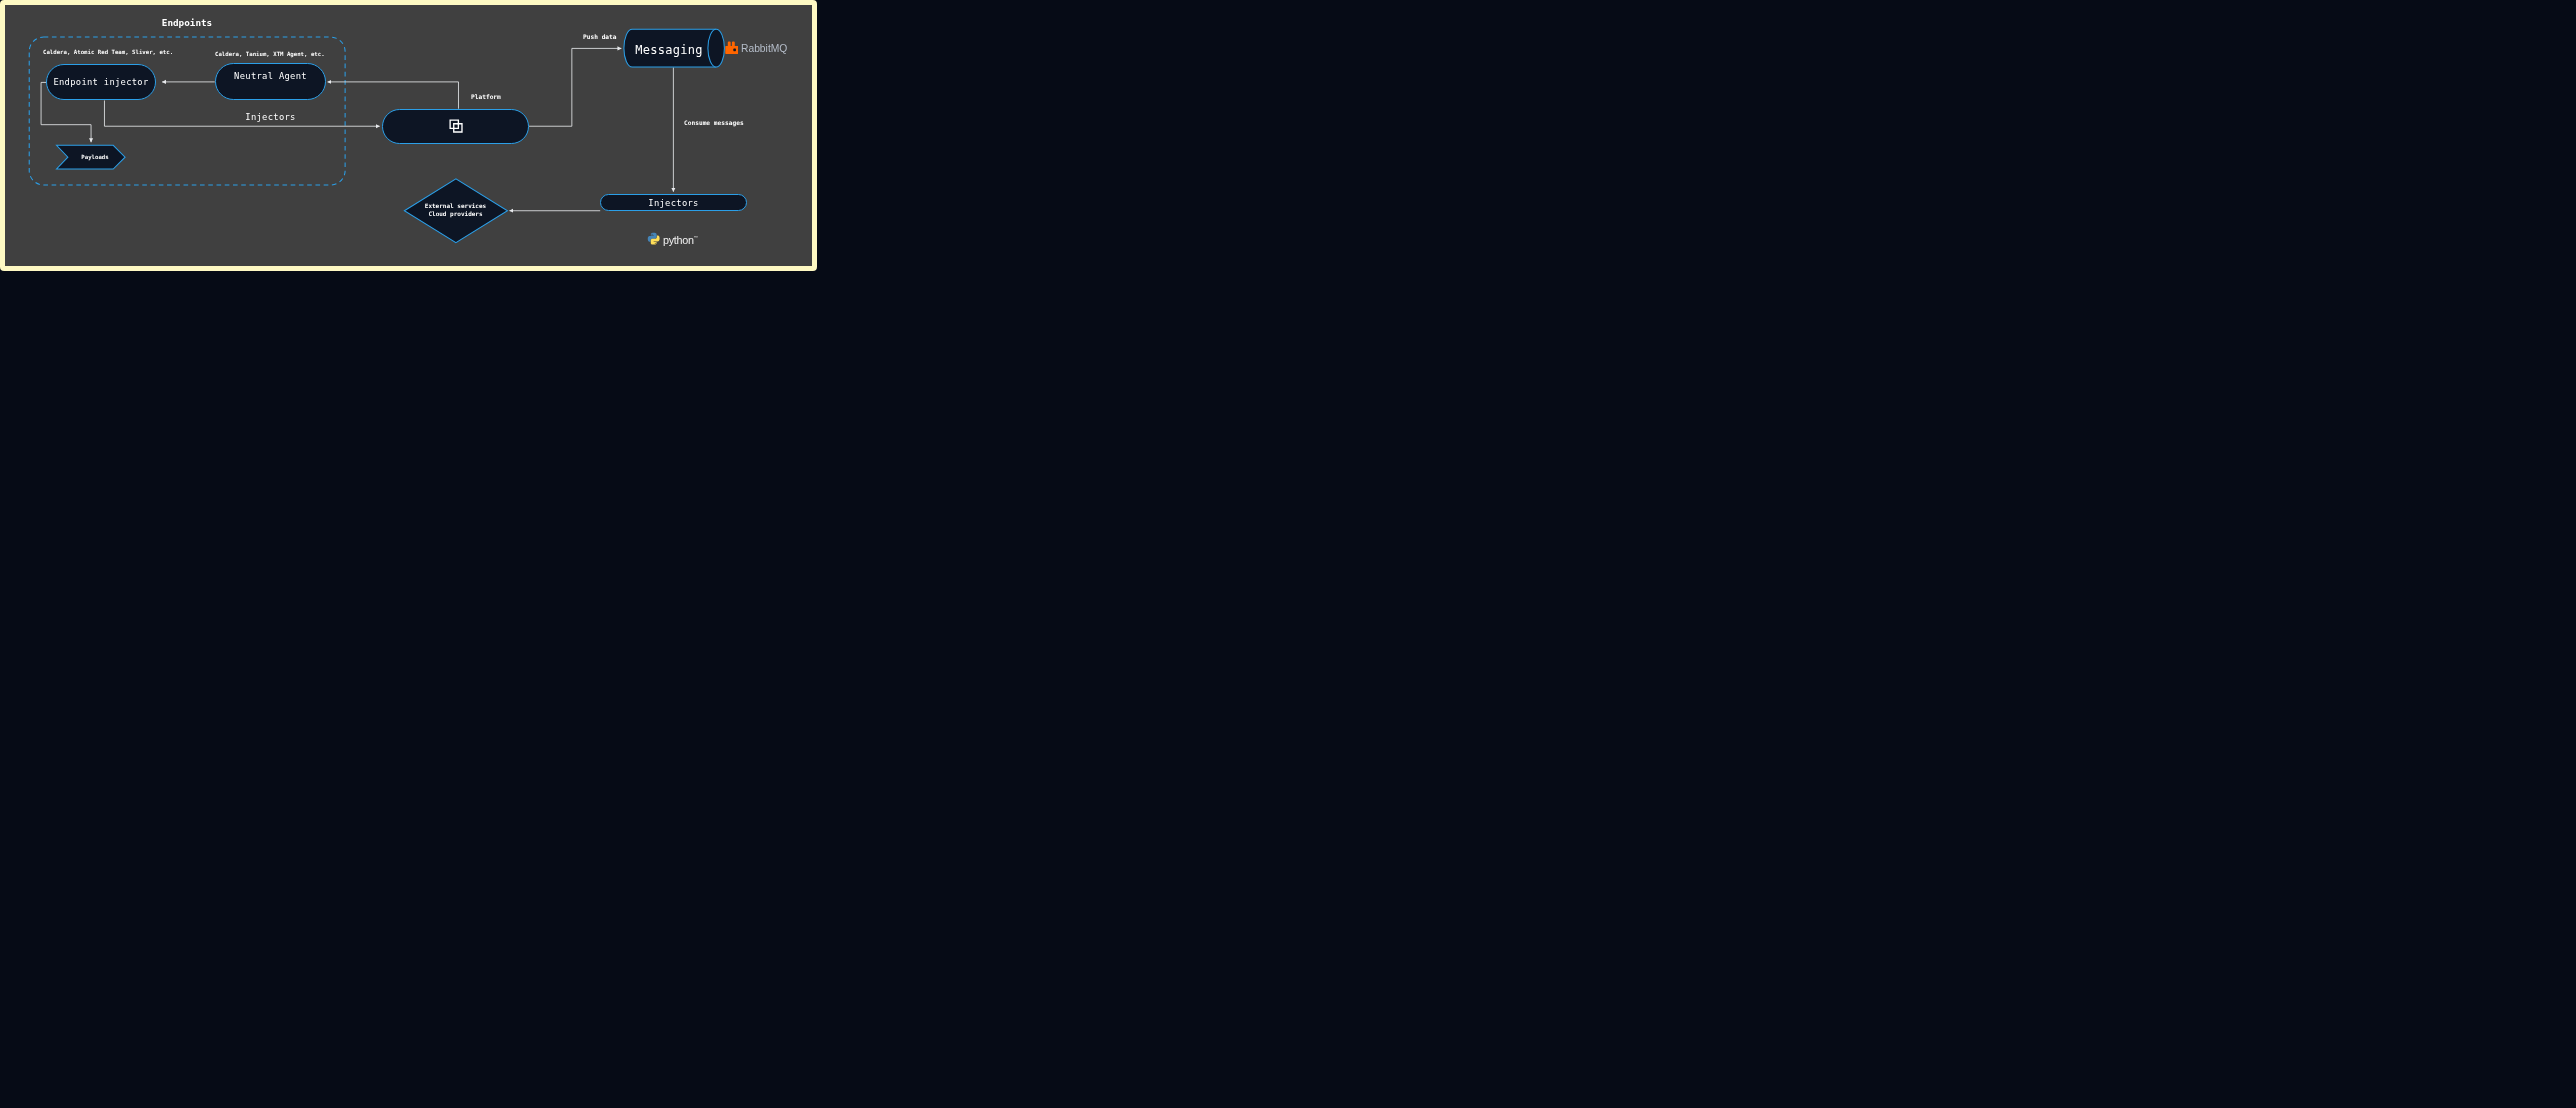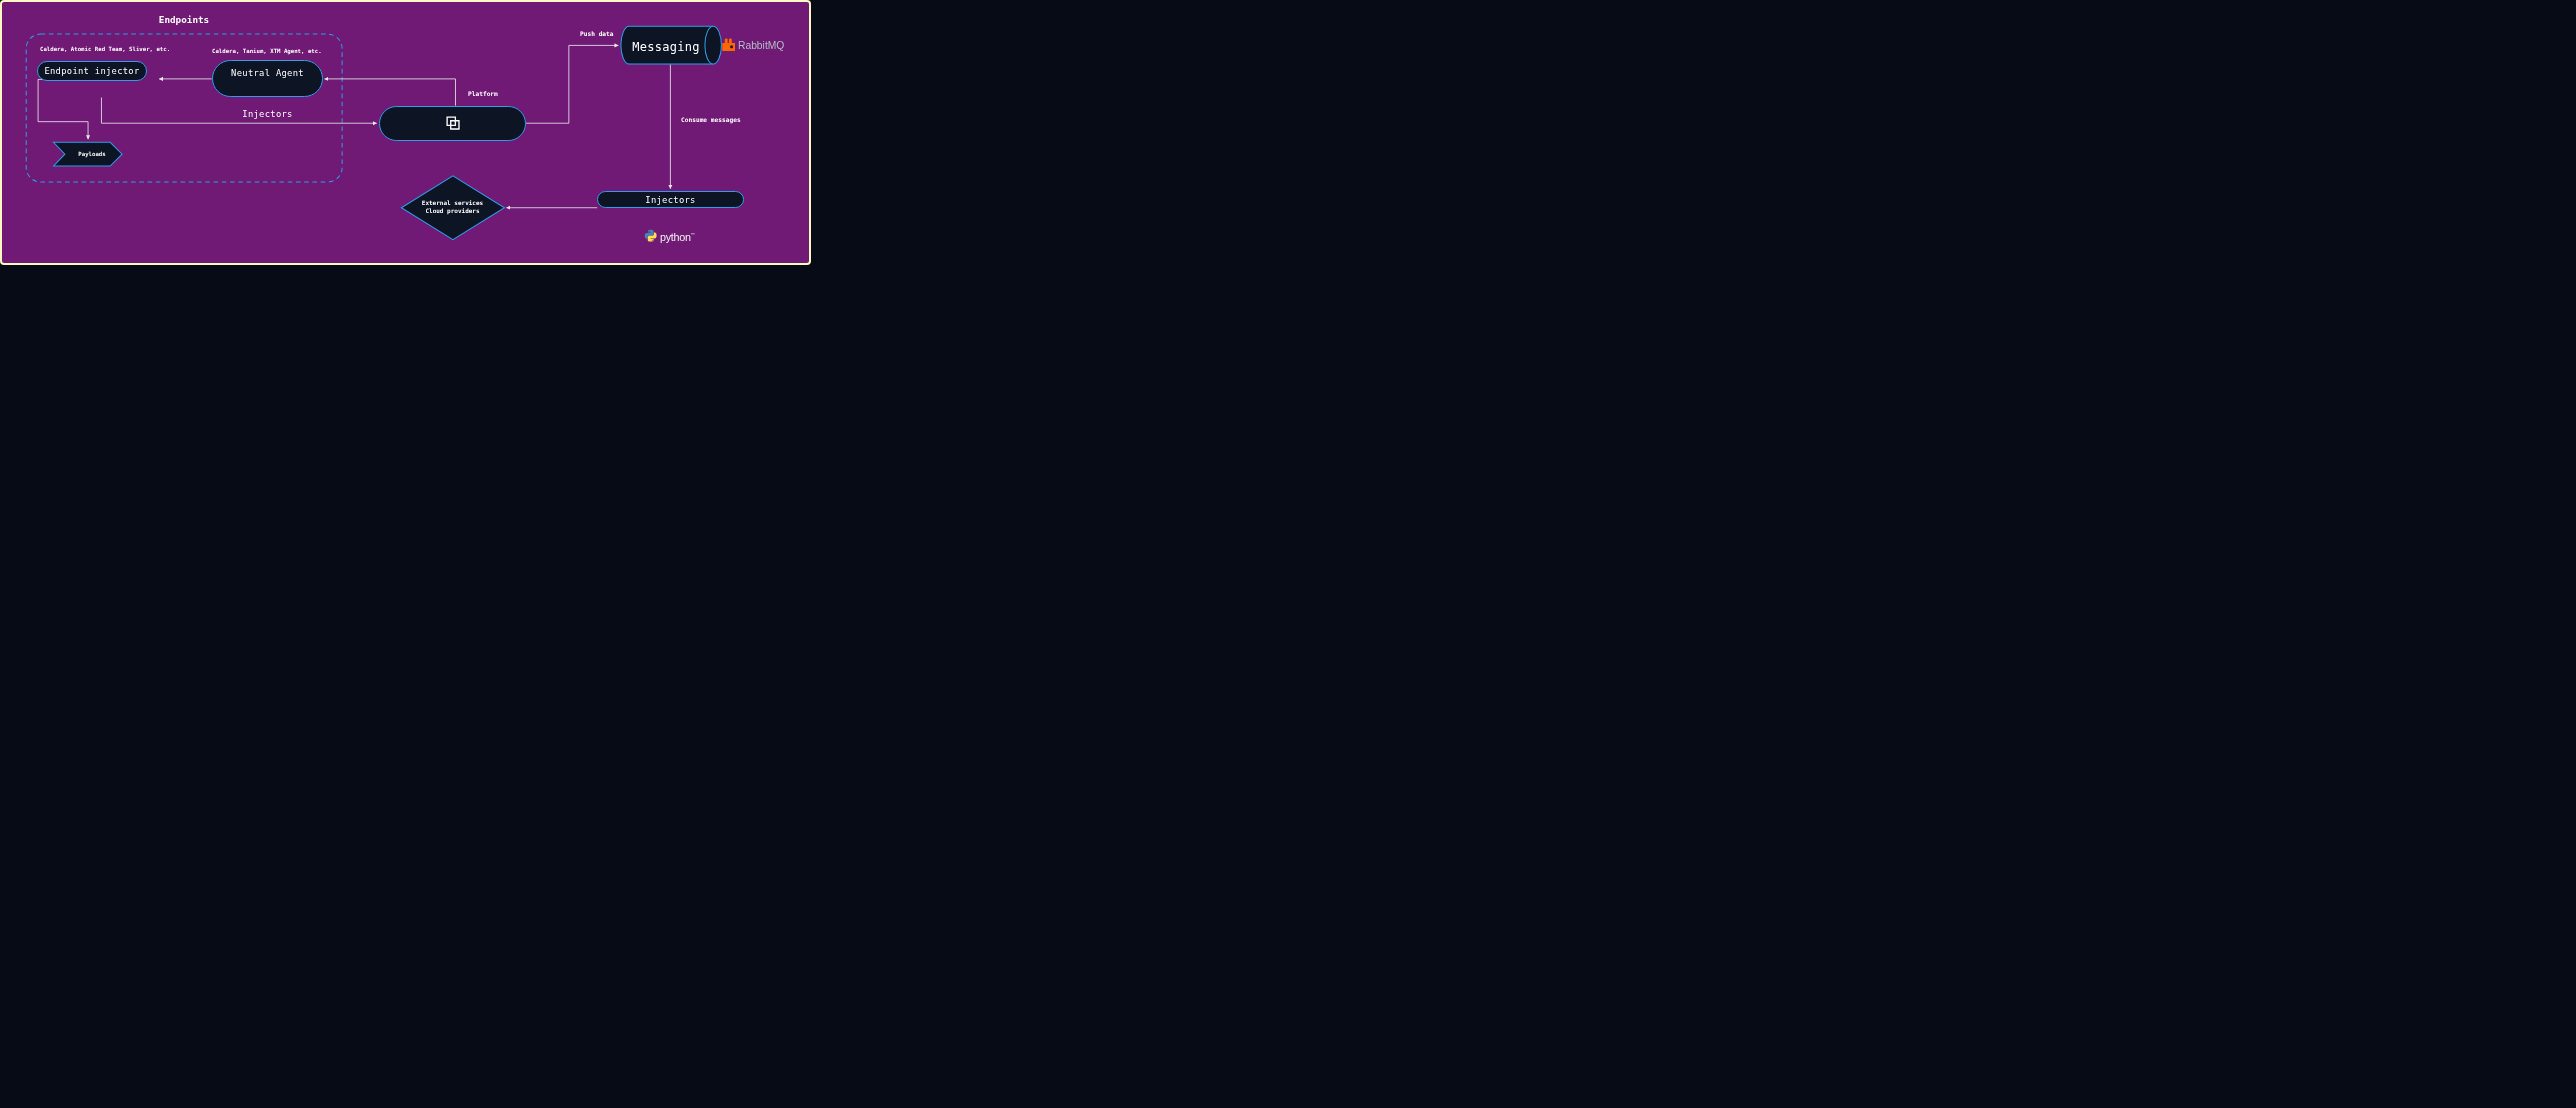--- a/index.html
+++ b/index.html
@@ -1,18 +1,18 @@
 <!DOCTYPE html>
 <html style="font-size:8.2px"><head>
 <meta charset="utf-8">
 <style>
   html, body { margin:0; padding:0; background:#060b16; }
   .canvas {
     position:relative; width:807px; height:261px;
-    background:#701a75; border:2px solid #fef9c3; border-radius:4.1px;
+    background:#404040; border:5px solid #fef9c3; border-radius:4.1px;
     overflow:hidden;
     font-family:"DejaVu Sans Mono", monospace; color:#ffffff;
   }
   .wires { position:absolute; left:0; top:0; }
   .node {
     position:absolute; box-sizing:border-box;
     border:1px solid #2b9fe8; background:#0d1524;
     display:flex; flex-direction:column; align-items:center; justify-content:center;
     color:#fff; font-size:8.8px; font-weight:500; letter-spacing:0.3px;
     text-align:center;
@@ -58,21 +58,21 @@
     <g>
       <path d="M1380 47 L1217 47 A16 36.5 0 0 0 1217 120 L1380 120" fill="#0d1524" stroke="#2b9fe8" stroke-width="2"></path>
       <ellipse cx="1380" cy="83.5" rx="16" ry="36.5" fill="#0d1524" stroke="#2b9fe8" stroke-width="2"></ellipse>
     </g>
   </svg>
 
   <div class="group-title">Endpoints</div>
   <div class="note" style="left:38px; top:44px;">Caldera, Atomic Red Team, Sliver, etc.</div>
   <div class="note" style="left:210px; top:46px;">Caldera, Tanium, XTM Agent, etc.</div>
 
-  <div class="node" style="left:35px; top:59px; width:110px; height:20px; border-radius:18px;">
+  <div class="node" style="left:41px; top:59px; width:110px; height:36px; border-radius:18px;">
     <span>Endpoint injector</span>
   </div>
 
   <div class="node" style="left:210px; top:58px; width:111px; height:37px; border-radius:18.5px;">
     <span class="exec-line">Neutral Agent</span>
     <span class="exec-line">Injectors</span>
   </div>
 
   <div class="shape-label" style="left:63px; top:149px; width:54px; font-size:5.7px;">Payloads</div>
 

